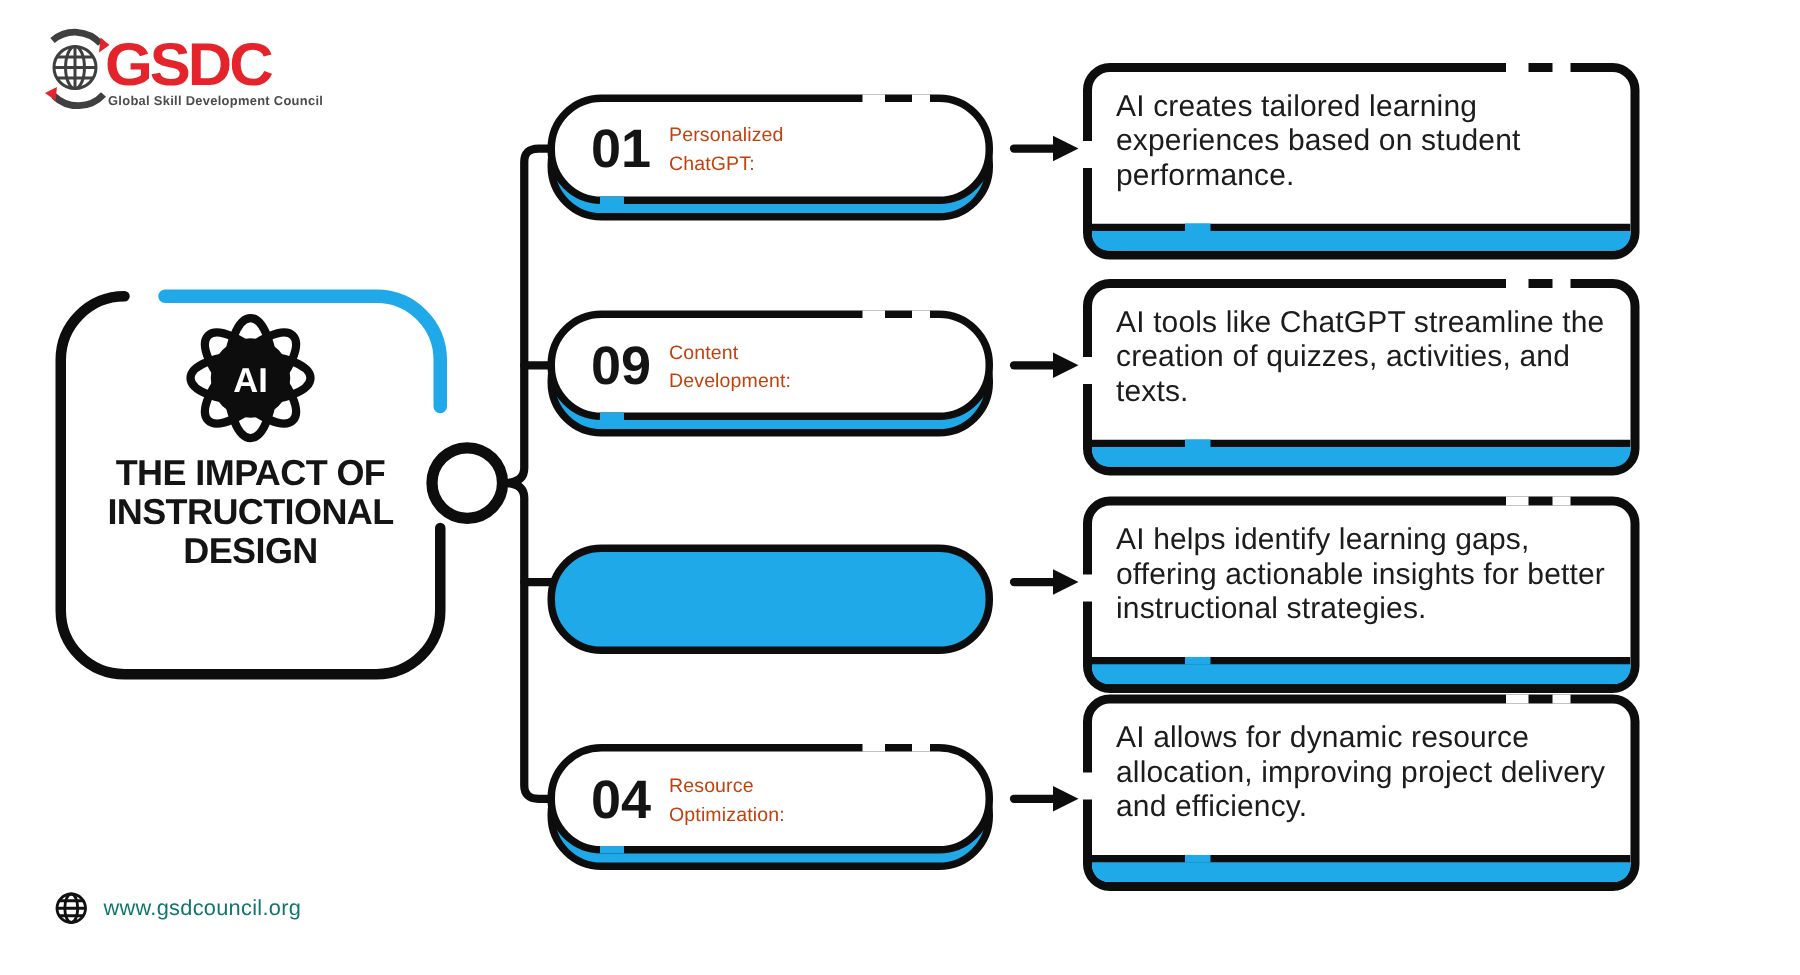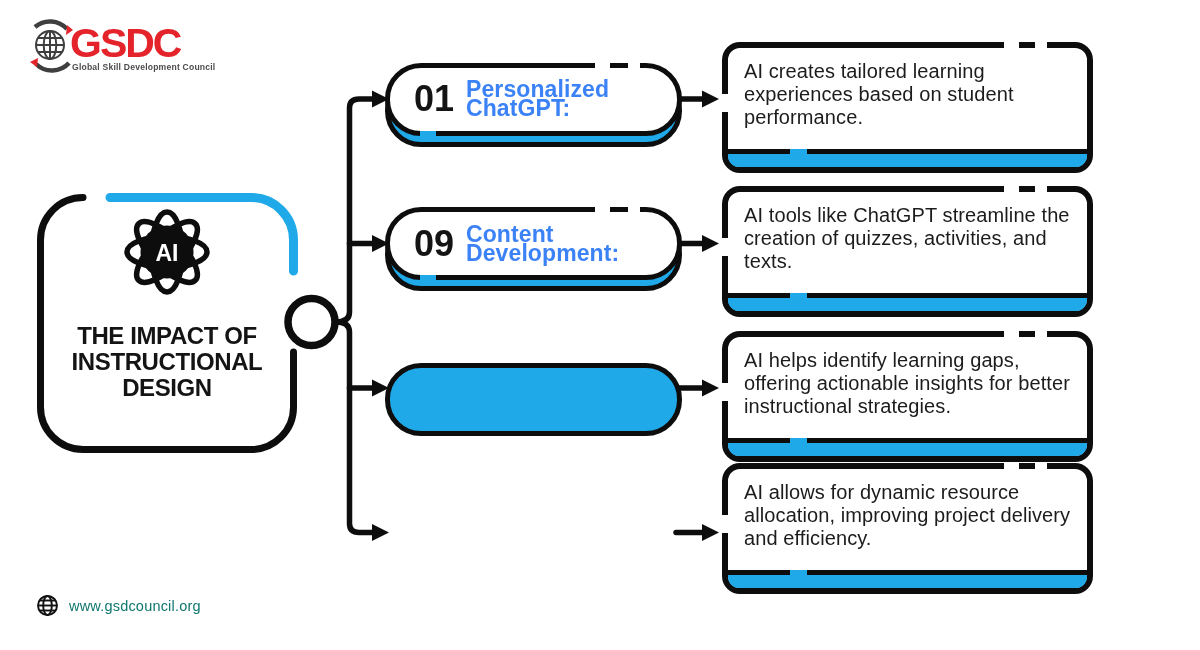--- a/index.html
+++ b/index.html
@@ -15,39 +15,39 @@
     position:absolute; left:44px; top:8px; font-size:41px; font-weight:800;
     color:#E4232B; letter-spacing:-2px; transform:scaleY(0.98);
   }
   .brand-tagline {
     position:absolute; left:46px; top:50px; font-size:8.6px; font-weight:700;
     color:#4c4c4c; letter-spacing:0.2px; white-space:nowrap;
   }
   
   .title-card-text {
     position:absolute; left:52px; top:303px; width:230px; text-align:center;
-    color:#141414; font-weight:700; font-size:24px; line-height:26px; letter-spacing:-0.4px;margin-top:20px;
+    color:#141414; font-weight:700; font-size:24px; line-height:26px; letter-spacing:-0.4px;
   }
   .title-card-text span { display:block; }
   
-  .row { position:absolute; left:385px; width:297px; height:84px; }
+  .row { position:absolute; left:365px; width:297px; height:84px; }
   .pill, .pill-shadow {
     position:absolute; left:0; width:297px; height:73px;
     border:5px solid #0d0d0d; border-radius:36px;
   }
   .pill-shadow { top:11px; background:#1FA9E9; }
   .pill { top:0; background:#ffffff; display:flex; align-items:center; }
   .pill .gap-a { position:absolute; top:-5px; left:205px; width:15px; height:5px; background:#fff; }
   .pill .gap-b { position:absolute; top:-5px; left:238px; width:12px; height:5px; background:#fff; }
   .pill .notch { position:absolute; bottom:-5px; left:30px; width:16px; height:5px; background:#1FA9E9; }
   .pill-number {
     width:76px; text-align:center; font-size:36px; font-weight:700; color:#141414;
     letter-spacing:0; padding-left:12px;
   }
-  .pill-label { font-size:23px; font-weight:700; color:#3b82f6; line-height:19px; letter-spacing:0.1px; }
+  .pill-label { font-size:13px; font-weight:400; color:#c2410c; line-height:19px; letter-spacing:0.1px; }
   .pill-label span { display:block; }
   
   .desc-box {
     position:absolute; left:722px; width:371px; height:131px;
     background:#ffffff; border:6px solid #0d0d0d; border-radius:18px;
   }
   .desc-text {
     padding:12px 12px 0 16px; font-size:20px; color:#1c1c1c; line-height:23px;
     letter-spacing:0.1px; font-weight:400;
   }
@@ -162,20 +162,33 @@
       <div class="pill-number">09</div>
       <div class="pill-label">
         <span>Content</span>
         <span>Development:</span>
       </div>
     </div>
   </div>
   <div class="row" style="top:351.5px">
     <div class="pill-shadow"></div>
   </div>
+  <div class="row" style="top:496px">
+    <div class="pill-shadow"></div>
+    <div class="pill">
+      <div class="gap-a"></div>
+      <div class="gap-b"></div>
+      <div class="notch"></div>
+      <div class="pill-number">04</div>
+      <div class="pill-label">
+        <span>Resource</span>
+        <span>Optimization:</span>
+      </div>
+    </div>
+  </div>
 
   <div class="desc-box" style="top:41.5px">
     <div class="desc-text">AI creates tailored learning experiences based on student performance.</div>
     <div class="desc-footer"></div>
     <div class="gap-a"></div>
     <div class="gap-b"></div>
     <div class="gap-left"></div>
     <div class="sep-notch"></div>
   </div>
   <div class="desc-box" style="top:186px">

